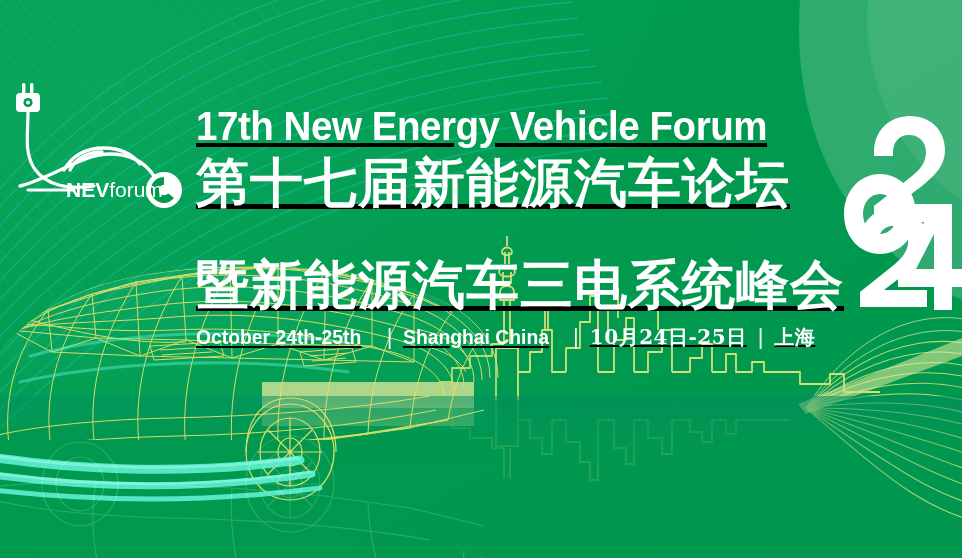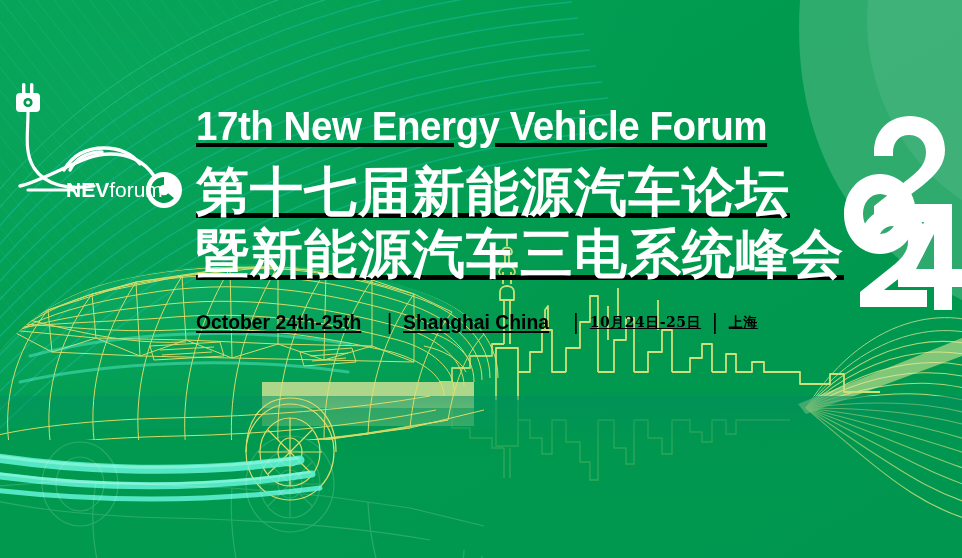--- a/index.html
+++ b/index.html
@@ -54,52 +54,53 @@
     color: #ffffff;
     white-space: nowrap;
     transform: scaleX(0.94);
     transform-origin: left center;
   }
   .title-cn1, .title-cn2 {
     font-family: "DejaVu Sans", "Liberation Sans", sans-serif;
     font-weight: bold;
     color: #ffffff;
     white-space: nowrap;
+    margin-top: 40px;
   }
   .title-cn1 {
     font-size: 53px;
     line-height: 62px;
     letter-spacing: 1px;
-    margin-top: 13px;
+    margin-top: 4px;
   }
   .title-cn2 {
     font-size: 53px;
     line-height: 62px;
     letter-spacing: 1px;
   }
   .subtitle {
-    margin-top: 25px;
-    color: #000000;
+    margin-top: 9px;
+    color: #ffffff;
     white-space: nowrap;
     font-size: 21px;
     line-height: 24px;
     display: flex;
     align-items: flex-start;
   }
   .sub-en {
     font-family: "Liberation Sans Narrow", "Liberation Sans", sans-serif;
     font-weight: bold;
     letter-spacing: 0px;
     transform: scaleX(0.92);
     transform-origin: left center;
   }
   .sub-cn {
     font-family: "DejaVu Serif", "Liberation Serif", serif;
     font-weight: bold;
-    font-size: 14px;
+    font-size: 20px;
     letter-spacing: 0.5px;
   }
   .sub-sep {
     font-weight: 300;
     font-size: 22px;
     padding: 0 11px;
     opacity: 0.95;
     font-family: "Liberation Sans", sans-serif;
   }
 

